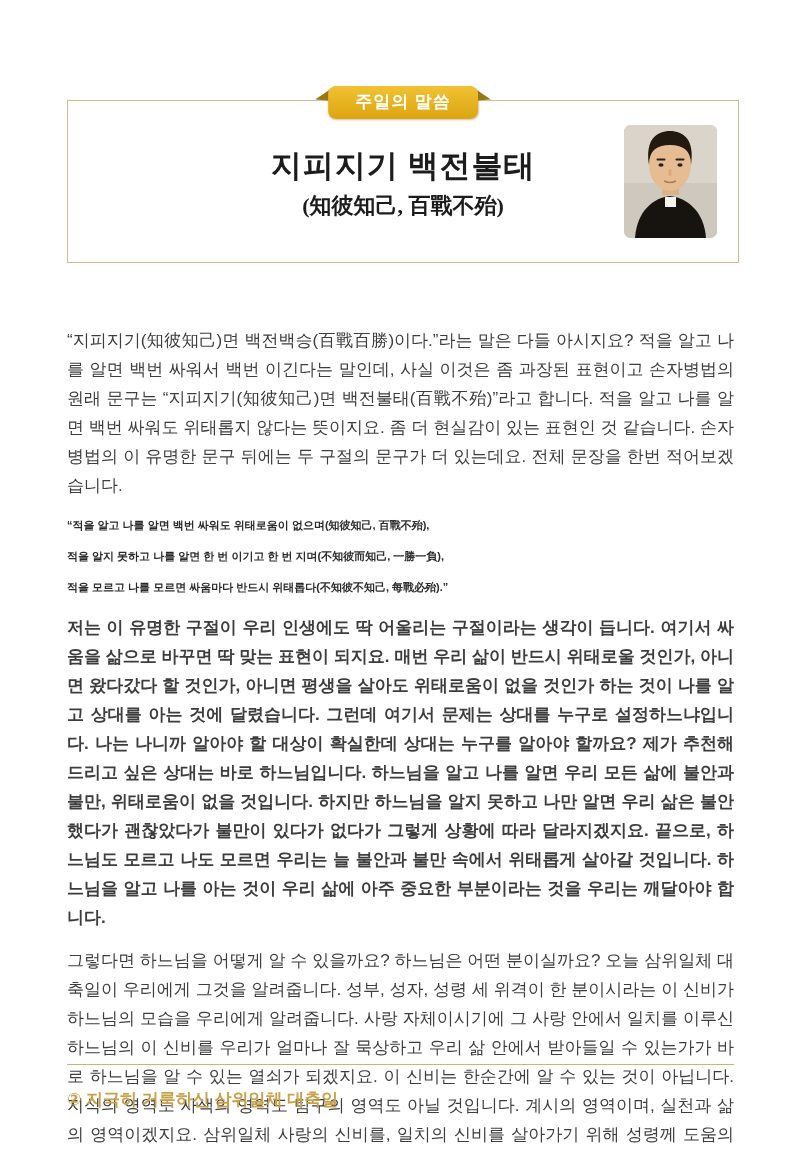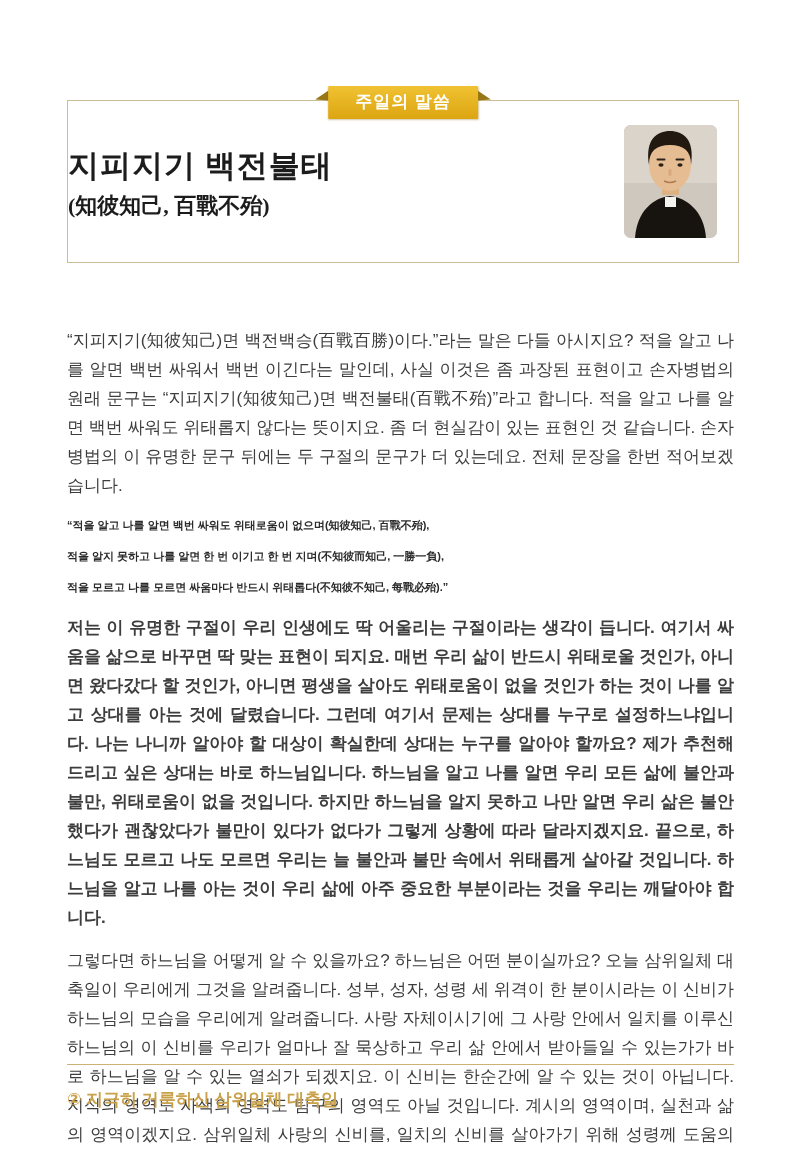--- a/index.html
+++ b/index.html
@@ -17,29 +17,29 @@
     border:1px solid #cbbd95; background:#ffffff;
   }
   .ribbon {
     position:absolute; left:50%; top:-15px; transform:translateX(-50%);
     height:30px; z-index:3;
   }
   .ribbon-body {
     position:relative; display:inline-block; z-index:2;
     background:linear-gradient(#f0c232,#dca511);
     color:#ffffff; font-weight:bold; font-size:17px; letter-spacing:1px;
-    padding:4px 27px 6px 27px; border-radius:1px;
+    padding:4px 27px 6px 27px; border-radius:8px;
     box-shadow:0 1px 2px rgba(120,90,0,.35);
   }
   .fold { position:absolute; width:20px; height:15px; background:#9a7716; z-index:1; top:0; }
   .fold-l { left:-13px; clip-path:polygon(0 90%,100% 0,100% 100%); }
   .fold-r { right:-13px; clip-path:polygon(100% 90%,0 0,0 100%); }
 
   .title-wrap {
-    position:absolute; left:0; top:44px; width:100%; 
+    position:absolute; left:0; top:44px; width:100%; text-align:center;
     font-family:"Liberation Serif","DejaVu Serif",serif; color:#1c1c1c;
   }
   .title-wrap h1 { font-size:31px; font-weight:bold; letter-spacing:1px; }
   .title-wrap h2 { font-size:22px; font-weight:bold; margin-top:4px; letter-spacing:0; }
 
   .photo {
     position:absolute; right:21px; top:24px; width:93px; height:113px;
     border-radius:7px; overflow:hidden; background:#d2ccc3; z-index:2;
   }
   .author-line {

